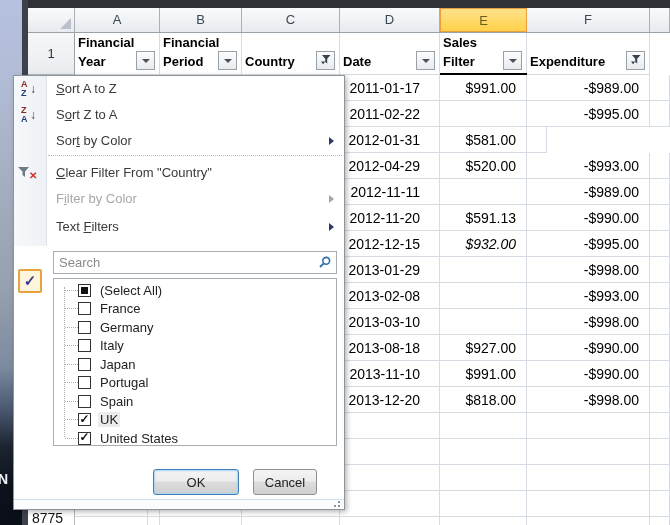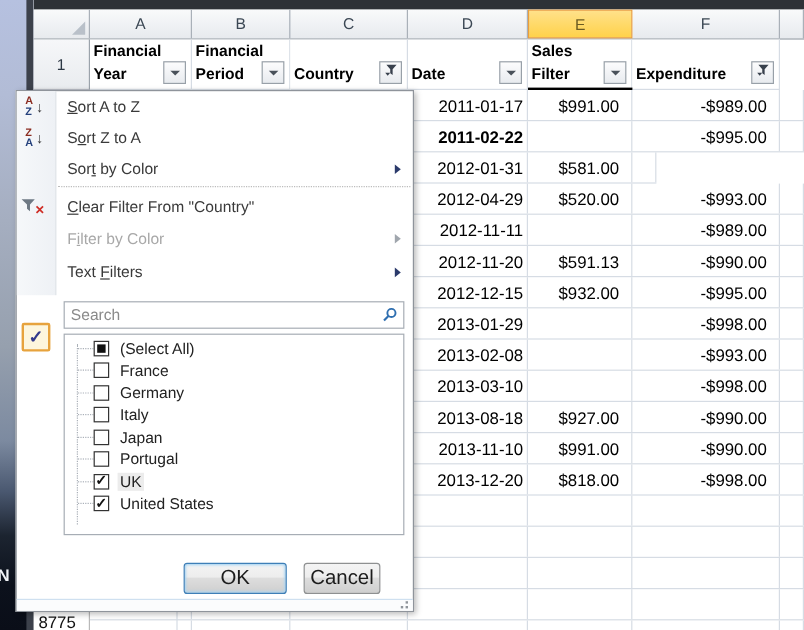--- a/index.html
+++ b/index.html
@@ -31,21 +31,21 @@
   .h-cell{top:33px;height:42px;box-sizing:border-box;border-right:1px solid #d6dce4;border-bottom:1px solid #d6dce4;background:#fff;}
   .h-label{position:absolute;left:3px;right:22px;bottom:2px;font-weight:bold;font-size:13px;line-height:1.45;color:#000;}
   .f-btn{position:absolute;right:4px;bottom:4px;width:19px;height:19px;box-sizing:border-box;
     border:1px solid #98a0a8;background:linear-gradient(#fcfcfd,#e8ebef);
     display:flex;align-items:center;justify-content:center;}
   .tri-down{width:0;height:0;border-left:4px solid transparent;border-right:4px solid transparent;border-top:4px solid #49515a;}
 
   .d-row{left:47px;height:26px;box-sizing:border-box;border-bottom:1px solid #d6dce4;display:flex;}
   .d-cell{height:100%;box-sizing:border-box;border-right:1px solid #d6dce4;font-size:14px;color:#000;
     display:flex;align-items:center;justify-content:flex-end;overflow:hidden;white-space:nowrap;}
-  .c-date{padding-right:3px;}
+  .c-date{padding-right:19px;}
   .c-money{padding-right:10px;}
   #e1-underline{left:412px;top:73px;width:87px;height:2px;background:#000;}
 
   #bottom-row-cell{left:0;top:510px;width:47px;height:15px;background:#fff;border-right:1px solid #b9b9b9;
     box-sizing:border-box;font-size:14px;color:#111;padding-left:4px;line-height:17px;}
   #bottom-row-line{left:119px;top:510px;width:1px;height:15px;background:#d6dce4;}
 
   
   #filter-menu{left:13px;top:75px;width:332px;height:435px;background:#fff;border:1px solid #8f949b;
     box-sizing:border-box;box-shadow:2px 2px 5px rgba(0,0,0,.28);}
@@ -82,21 +82,21 @@
   #tree-line{left:10px;top:8px;height:150px;border-left:1px dotted #aab0b8;}
   .v-item{position:relative;height:18.5px;display:flex;align-items:center;}
   .v-stub{width:13px;height:0;border-top:1px dotted #aab0b8;margin-left:11px;}
   .v-box{width:13px;height:13px;box-sizing:border-box;border:1px solid #333;background:#fff;margin-left:0;
     display:flex;align-items:center;justify-content:center;flex:none;}
   .v-box .ind{width:7px;height:7px;background:#111;}
   .v-box .chk{font-size:12px;font-weight:bold;color:#111;line-height:11px;margin-top:-1px;}
   .v-label{margin-left:7px;font-size:13px;color:#222;white-space:nowrap;padding:0 2px;}
   .v-label.focused{background:#ececec;}
 
-  .dlg-btn{top:393px;height:26px;box-sizing:border-box;border-radius:3px;font-size:17px;color:#1d1d1d;
+  .dlg-btn{top:393px;height:26px;box-sizing:border-box;border-radius:3px;font-size:13px;color:#1d1d1d;
     background:linear-gradient(#f4f4f4 0%,#ededed 45%,#dddddd 50%,#cfcfcf 100%);
     display:flex;align-items:center;justify-content:center;}
   #ok-btn{left:139px;width:86px;border:1px solid #3e7fb7;box-shadow:inset 0 0 2px 1px #a9d5f3;}
   #cancel-btn{left:239px;width:64px;border:1px solid #8e9091;}
 
   #menu-footer{left:0;right:0;bottom:0;height:9px;background:#fbfcfd;border-top:1px solid #cfe0f0;}
   .grip-dot{position:absolute;width:2px;height:2px;background:#8f959b;}
 </style>
 </head>
 <body>
@@ -179,21 +179,21 @@
           <div class="d-cell " style="width: 98px;"></div>
           <div class="d-cell c-date" style="width: 100px;">2011-01-17</div>
           <div class="d-cell c-money" style="width: 87px;">$991.00</div>
           <div class="d-cell c-money" style="width: 123px;">-$989.00</div>
           <div class="d-cell " style="width: 20px;"></div>
         </div>
         <div class="abs d-row" style="top: 101px;">
           <div class="d-cell " style="width: 85px;"></div>
           <div class="d-cell " style="width: 82px;"></div>
           <div class="d-cell " style="width: 98px;"></div>
-          <div class="d-cell c-date" style="width: 100px; font-weight: bold;">2011-02-22</div>
+          <div class="d-cell c-date" style="width: 100px;">2011-02-22</div>
           <div class="d-cell c-money" style="width: 87px;"></div>
           <div class="d-cell c-money" style="width: 123px;">-$995.00</div>
           <div class="d-cell " style="width: 20px;"></div>
         </div>
         <div class="abs d-row" style="top: 127px;">
           <div class="d-cell " style="width: 85px;"></div>
           <div class="d-cell " style="width: 82px;"></div>
           <div class="d-cell " style="width: 98px;"></div>
           <div class="d-cell c-date" style="width: 100px;">2012-01-31</div>
           <div class="d-cell c-money" style="width: 87px;">$581.00</div>
@@ -224,21 +224,21 @@
           <div class="d-cell c-date" style="width: 100px;">2012-11-20</div>
           <div class="d-cell c-money" style="width: 87px;">$591.13</div>
           <div class="d-cell c-money" style="width: 123px;">-$990.00</div>
           <div class="d-cell " style="width: 20px;"></div>
         </div>
         <div class="abs d-row" style="top: 231px;">
           <div class="d-cell " style="width: 85px;"></div>
           <div class="d-cell " style="width: 82px;"></div>
           <div class="d-cell " style="width: 98px;"></div>
           <div class="d-cell c-date" style="width: 100px;">2012-12-15</div>
-          <div class="d-cell c-money" style="width: 87px;">$932.00</div>
+          <div class="d-cell c-money" style="width: 87px; font-style: italic;">$932.00</div>
           <div class="d-cell c-money" style="width: 123px;">-$995.00</div>
           <div class="d-cell " style="width: 20px;"></div>
         </div>
         <div class="abs d-row" style="top: 257px;">
           <div class="d-cell " style="width: 85px;"></div>
           <div class="d-cell " style="width: 82px;"></div>
           <div class="d-cell " style="width: 98px;"></div>
           <div class="d-cell c-date" style="width: 100px;">2013-01-29</div>
           <div class="d-cell c-money" style="width: 87px;"></div>
           <div class="d-cell c-money" style="width: 123px;">-$998.00</div>
@@ -424,20 +424,25 @@
           <div class="v-box"></div>
           <div class="v-label">Japan</div>
         </div>
         <div class="v-item">
           <div class="v-stub"></div>
           <div class="v-box"></div>
           <div class="v-label">Portugal</div>
         </div>
         <div class="v-item">
           <div class="v-stub"></div>
+          <div class="v-box"></div>
+          <div class="v-label">Spain</div>
+        </div>
+        <div class="v-item">
+          <div class="v-stub"></div>
           <div class="v-box">
             <div class="chk">✓</div>
           </div>
           <div class="v-label focused">UK</div>
         </div>
         <div class="v-item">
           <div class="v-stub"></div>
           <div class="v-box">
             <div class="chk">✓</div>
           </div>

